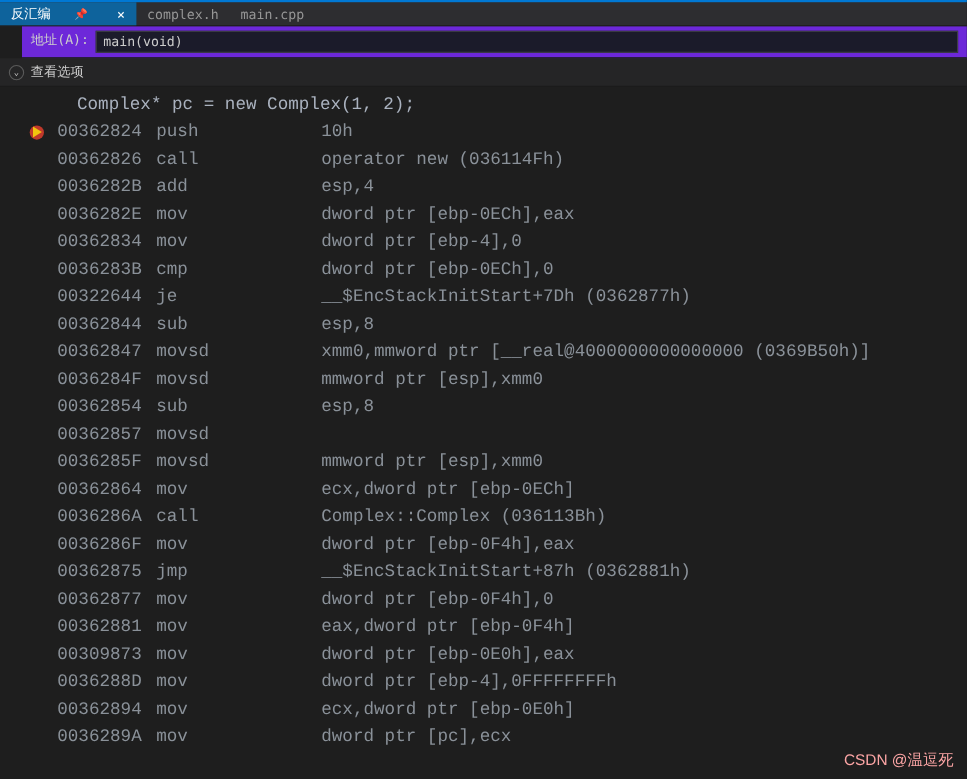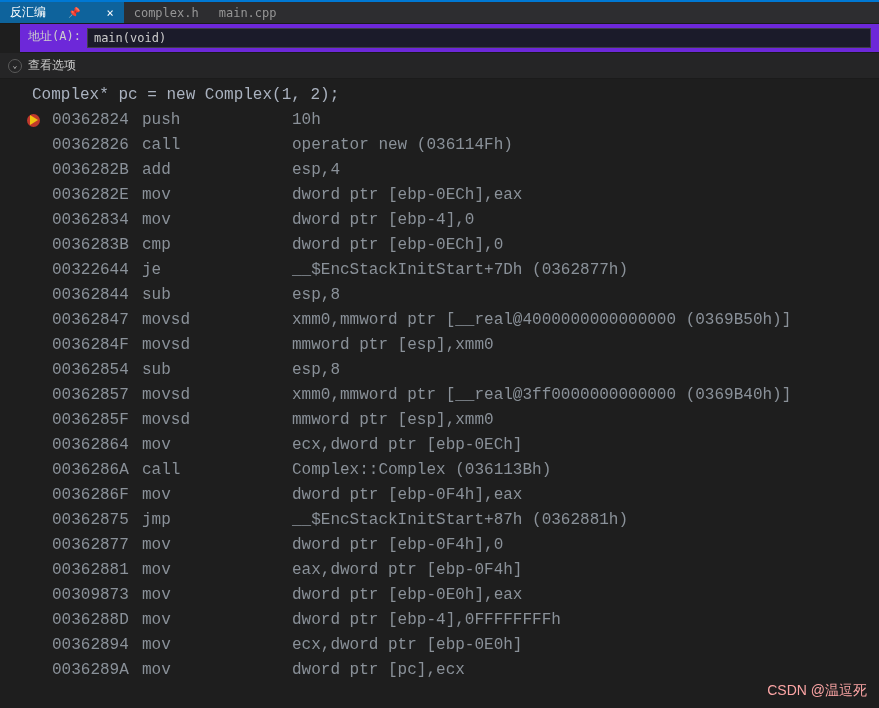--- a/index.html
+++ b/index.html
@@ -78,21 +78,21 @@
     }
     .disasm-pane {
       background: #1e1e1e;
       padding: 4px 0;
       font-family: Consolas, "Courier New", monospace;
       font-size: 16px;
       line-height: 25px;
     }
     .source-line {
       display: flex;
-      padding-left: 32px;
+      padding-left: 70px;
       color: #aab2bf;
       text-align: center;
     }
     .disasm-row {
       display: flex;
       align-items: center;
       white-space: pre;
       padding-left: 18px;
     }
     .gutter {
@@ -168,21 +168,21 @@
       <div class="disasm-row"><span class="gutter"></span><span class="addr">00362826</span><span class="mnem">call</span><span class="ops">operator new (036114Fh)</span></div>
       <div class="disasm-row"><span class="gutter"></span><span class="addr">0036282B</span><span class="mnem">add</span><span class="ops">esp,4</span></div>
       <div class="disasm-row"><span class="gutter"></span><span class="addr">0036282E</span><span class="mnem">mov</span><span class="ops">dword ptr [ebp-0ECh],eax</span></div>
       <div class="disasm-row"><span class="gutter"></span><span class="addr">00362834</span><span class="mnem">mov</span><span class="ops">dword ptr [ebp-4],0</span></div>
       <div class="disasm-row"><span class="gutter"></span><span class="addr">0036283B</span><span class="mnem">cmp</span><span class="ops">dword ptr [ebp-0ECh],0</span></div>
       <div class="disasm-row"><span class="gutter"></span><span class="addr">00322644</span><span class="mnem">je</span><span class="ops">__$EncStackInitStart+7Dh (0362877h)</span></div>
       <div class="disasm-row"><span class="gutter"></span><span class="addr">00362844</span><span class="mnem">sub</span><span class="ops">esp,8</span></div>
       <div class="disasm-row"><span class="gutter"></span><span class="addr">00362847</span><span class="mnem">movsd</span><span class="ops">xmm0,mmword ptr [__real@4000000000000000 (0369B50h)]</span></div>
       <div class="disasm-row"><span class="gutter"></span><span class="addr">0036284F</span><span class="mnem">movsd</span><span class="ops">mmword ptr [esp],xmm0</span></div>
       <div class="disasm-row"><span class="gutter"></span><span class="addr">00362854</span><span class="mnem">sub</span><span class="ops">esp,8</span></div>
-      <div class="disasm-row"><span class="gutter"></span><span class="addr">00362857</span><span class="mnem">movsd</span><span class="ops">xmm0,mmword ptr [__real@3ff0000000000000 (0369B40h)]</span></div>
+      <div class="disasm-row"><span class="gutter"></span><span class="addr">00362857</span><span class="mnem">movsd</span></div>
       <div class="disasm-row"><span class="gutter"></span><span class="addr">0036285F</span><span class="mnem">movsd</span><span class="ops">mmword ptr [esp],xmm0</span></div>
       <div class="disasm-row"><span class="gutter"></span><span class="addr">00362864</span><span class="mnem">mov</span><span class="ops">ecx,dword ptr [ebp-0ECh]</span></div>
       <div class="disasm-row"><span class="gutter"></span><span class="addr">0036286A</span><span class="mnem">call</span><span class="ops">Complex::Complex (036113Bh)</span></div>
       <div class="disasm-row"><span class="gutter"></span><span class="addr">0036286F</span><span class="mnem">mov</span><span class="ops">dword ptr [ebp-0F4h],eax</span></div>
       <div class="disasm-row"><span class="gutter"></span><span class="addr">00362875</span><span class="mnem">jmp</span><span class="ops">__$EncStackInitStart+87h (0362881h)</span></div>
       <div class="disasm-row"><span class="gutter"></span><span class="addr">00362877</span><span class="mnem">mov</span><span class="ops">dword ptr [ebp-0F4h],0</span></div>
       <div class="disasm-row"><span class="gutter"></span><span class="addr">00362881</span><span class="mnem">mov</span><span class="ops">eax,dword ptr [ebp-0F4h]</span></div>
       <div class="disasm-row"><span class="gutter"></span><span class="addr">00309873</span><span class="mnem">mov</span><span class="ops">dword ptr [ebp-0E0h],eax</span></div>
       <div class="disasm-row"><span class="gutter"></span><span class="addr">0036288D</span><span class="mnem">mov</span><span class="ops">dword ptr [ebp-4],0FFFFFFFFh</span></div>
       <div class="disasm-row"><span class="gutter"></span><span class="addr">00362894</span><span class="mnem">mov</span><span class="ops">ecx,dword ptr [ebp-0E0h]</span></div>

